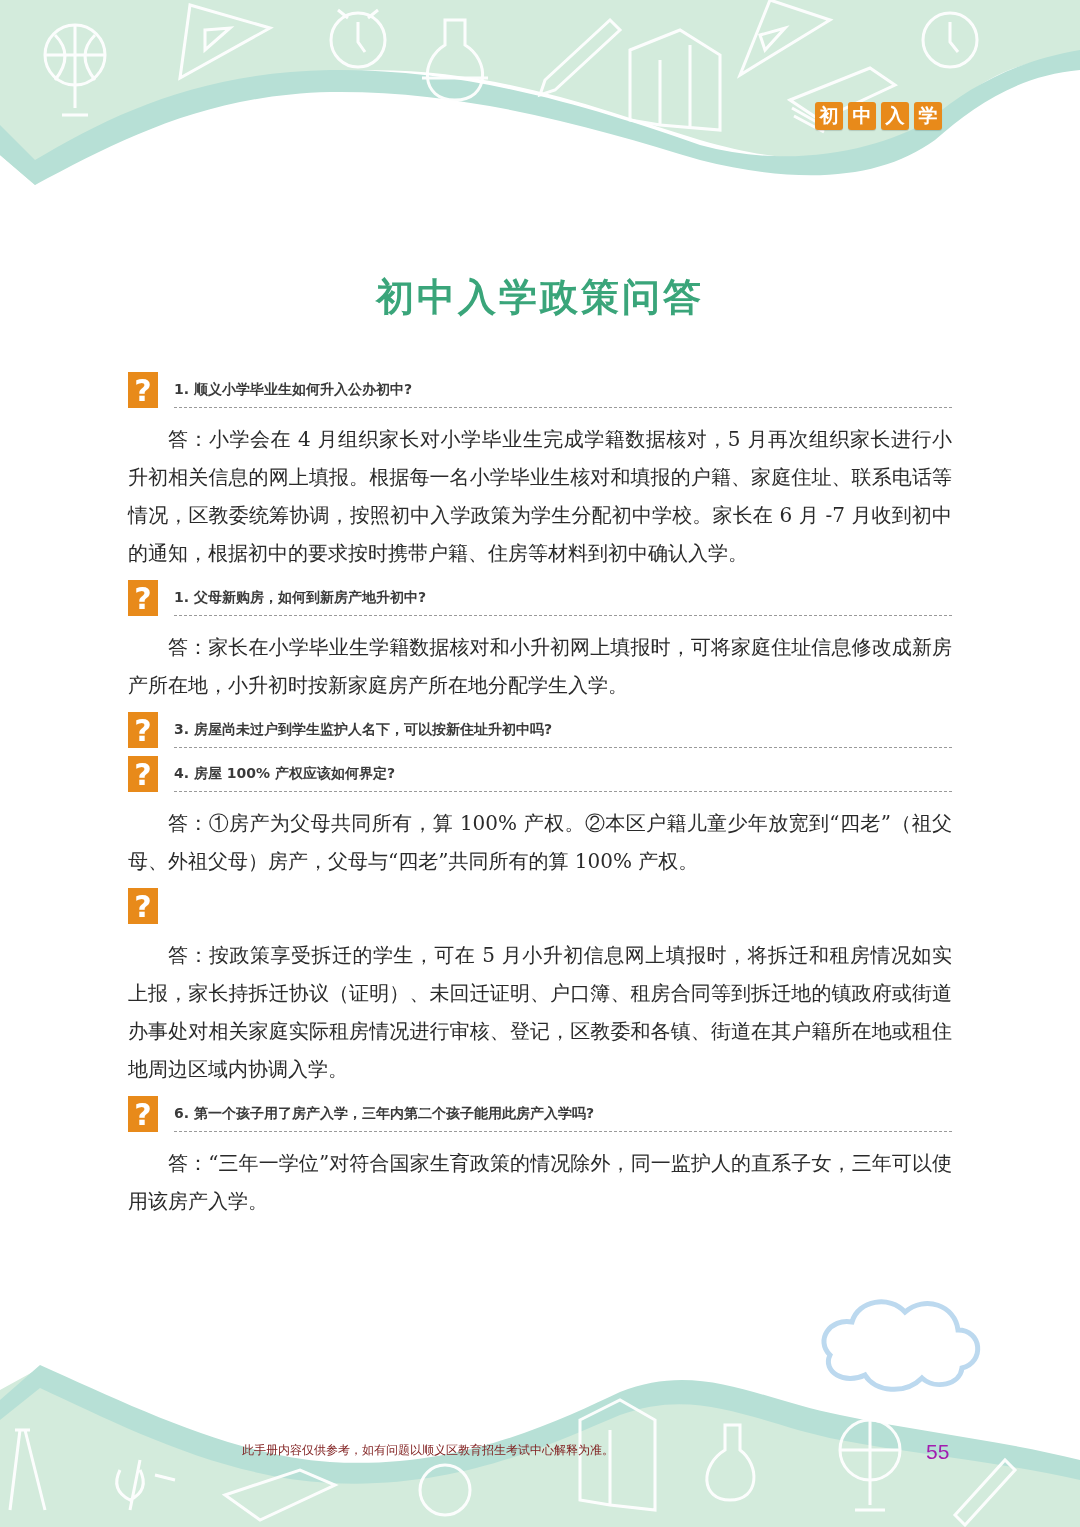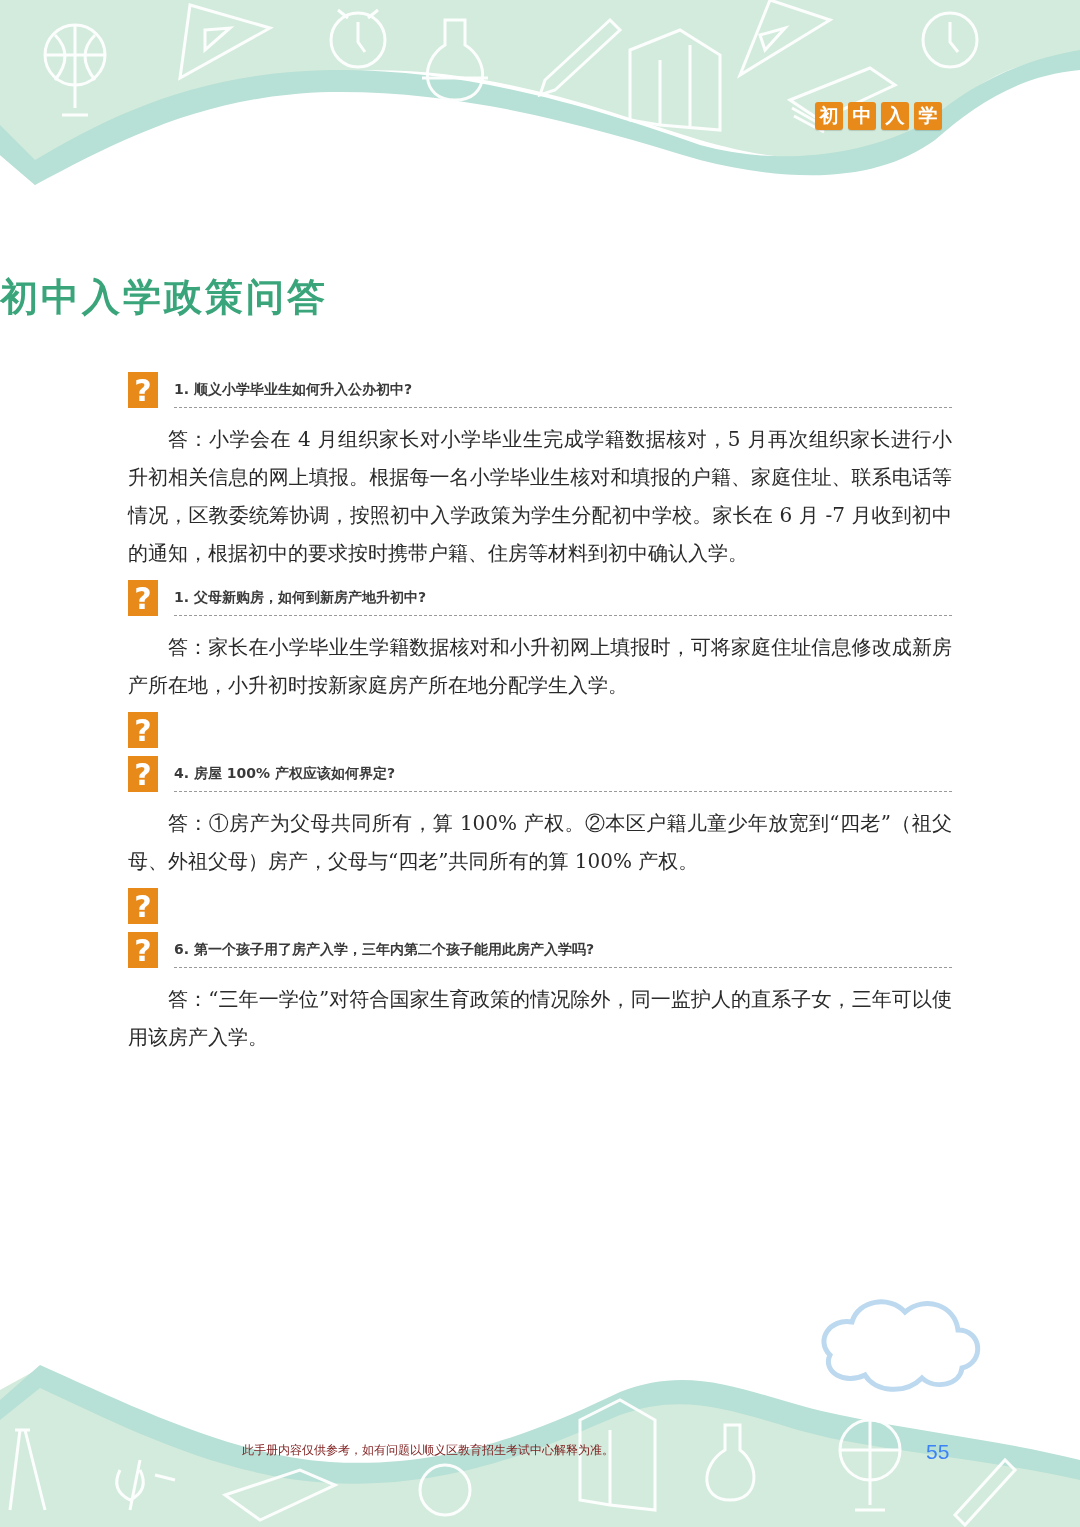--- a/index.html
+++ b/index.html
@@ -13,21 +13,21 @@
   .section-tag {
     position: absolute; left: 815px; top: 102px; display: flex; gap: 5px; z-index: 2;
   }
   .section-tag span {
     width: 28px; height: 28px; background: #e88a1a; color: #fff;
     font-family: "DejaVu Sans", sans-serif; font-weight: bold; font-size: 19px;
     display: flex; align-items: center; justify-content: center; border-radius: 3px;
     box-shadow: 0 1px 1px rgba(0,0,0,0.15);
   }
   .page-title {
-    position: absolute; left: 0; width: 1080px; top: 272px; text-align: left;
+    position: absolute; left: 0; width: 1080px; top: 272px; text-align: center;
     font-family: "DejaVu Sans", sans-serif; font-weight: bold;
     font-size: 38px; letter-spacing: 3px; color: #3aa57a; z-index: 2;
   }
   .qa-list { position: absolute; left: 128px; top: 368px; width: 824px; z-index: 2; }
   .qa { margin-bottom: 4px; }
   .q-row {
     display: flex; align-items: flex-end; height: 40px; position: relative;
   }
   .q-icon {
     width: 30px; height: 36px; background: #e88a1a; position: relative;
@@ -43,21 +43,21 @@
   }
   .a-text {
     font-size: 20px; line-height: 38px; color: #2a2a2a;
     text-indent: 2em; margin: 12px 0 2px 0; text-align: justify;
   }
   .footer-note {
     position: absolute; left: 242px; top: 1442px; font-size: 12px; color: #7f1d1d; z-index: 2;
   }
   .page-num {
     position: absolute; left: 926px; top: 1440px; font-family: "Liberation Sans", sans-serif;
-    font-size: 21px; color: #3b82f6; z-index: 2;
+    font-size: 21px; color: #a21caf; z-index: 2;
   }
 </style>
 </head>
 <body>
 
 <svg class="bg-svg" viewBox="0 0 1080 1527" xmlns="http://www.w3.org/2000/svg">
 
   <path d="M0,0 H1080 V55 C1000,60 960,95 930,130 C880,155 820,175 700,140 C600,110 480,60 330,72 C200,85 100,140 35,185 L0,155 Z" fill="#d3ebdc"></path>
 
   <path d="M0,125 L35,160 C110,115 200,72 330,70 C470,68 600,110 700,145 C790,170 880,150 930,120 C970,85 1020,60 1080,50 L1080,70 C1020,75 975,105 935,140 C880,180 800,185 700,160 C600,130 470,90 330,92 C205,95 120,140 35,185 L0,155 Z" fill="#b7e0d6"></path>
@@ -117,35 +117,37 @@
     <div class="q-row">
       <span class="q-icon">?</span>
       <span class="q-text">1. 父母新购房，如何到新房产地升初中?</span>
     </div>
     <p class="a-text">答：家长在小学毕业生学籍数据核对和小升初网上填报时，可将家庭住址信息修改成新房产所在地，小升初时按新家庭房产所在地分配学生入学。</p>
   </div>
 
   <div class="qa">
     <div class="q-row">
       <span class="q-icon">?</span>
+      <span class="q-text">3. 房屋尚未过户到学生监护人名下，可以按新住址升初中吗?</span>
     </div>
   </div>
 
   <div class="qa">
     <div class="q-row">
       <span class="q-icon">?</span>
       <span class="q-text">4. 房屋 100% 产权应该如何界定?</span>
     </div>
     <p class="a-text">答：①房产为父母共同所有，算 100% 产权。②本区户籍儿童少年放宽到“四老”（祖父母、外祖父母）房产，父母与“四老”共同所有的算 100% 产权。</p>
   </div>
 
   <div class="qa">
     <div class="q-row">
       <span class="q-icon">?</span>
     </div>
+    <p class="a-text">答：按政策享受拆迁的学生，可在 5 月小升初信息网上填报时，将拆迁和租房情况如实上报，家长持拆迁协议（证明）、未回迁证明、户口簿、租房合同等到拆迁地的镇政府或街道办事处对相关家庭实际租房情况进行审核、登记，区教委和各镇、街道在其户籍所在地或租住地周边区域内协调入学。</p>
   </div>
 
   <div class="qa">
     <div class="q-row">
       <span class="q-icon">?</span>
       <span class="q-text">6. 第一个孩子用了房产入学，三年内第二个孩子能用此房产入学吗?</span>
     </div>
     <p class="a-text">答：“三年一学位”对符合国家生育政策的情况除外，同一监护人的直系子女，三年可以使用该房产入学。</p>
   </div>
 </div>

